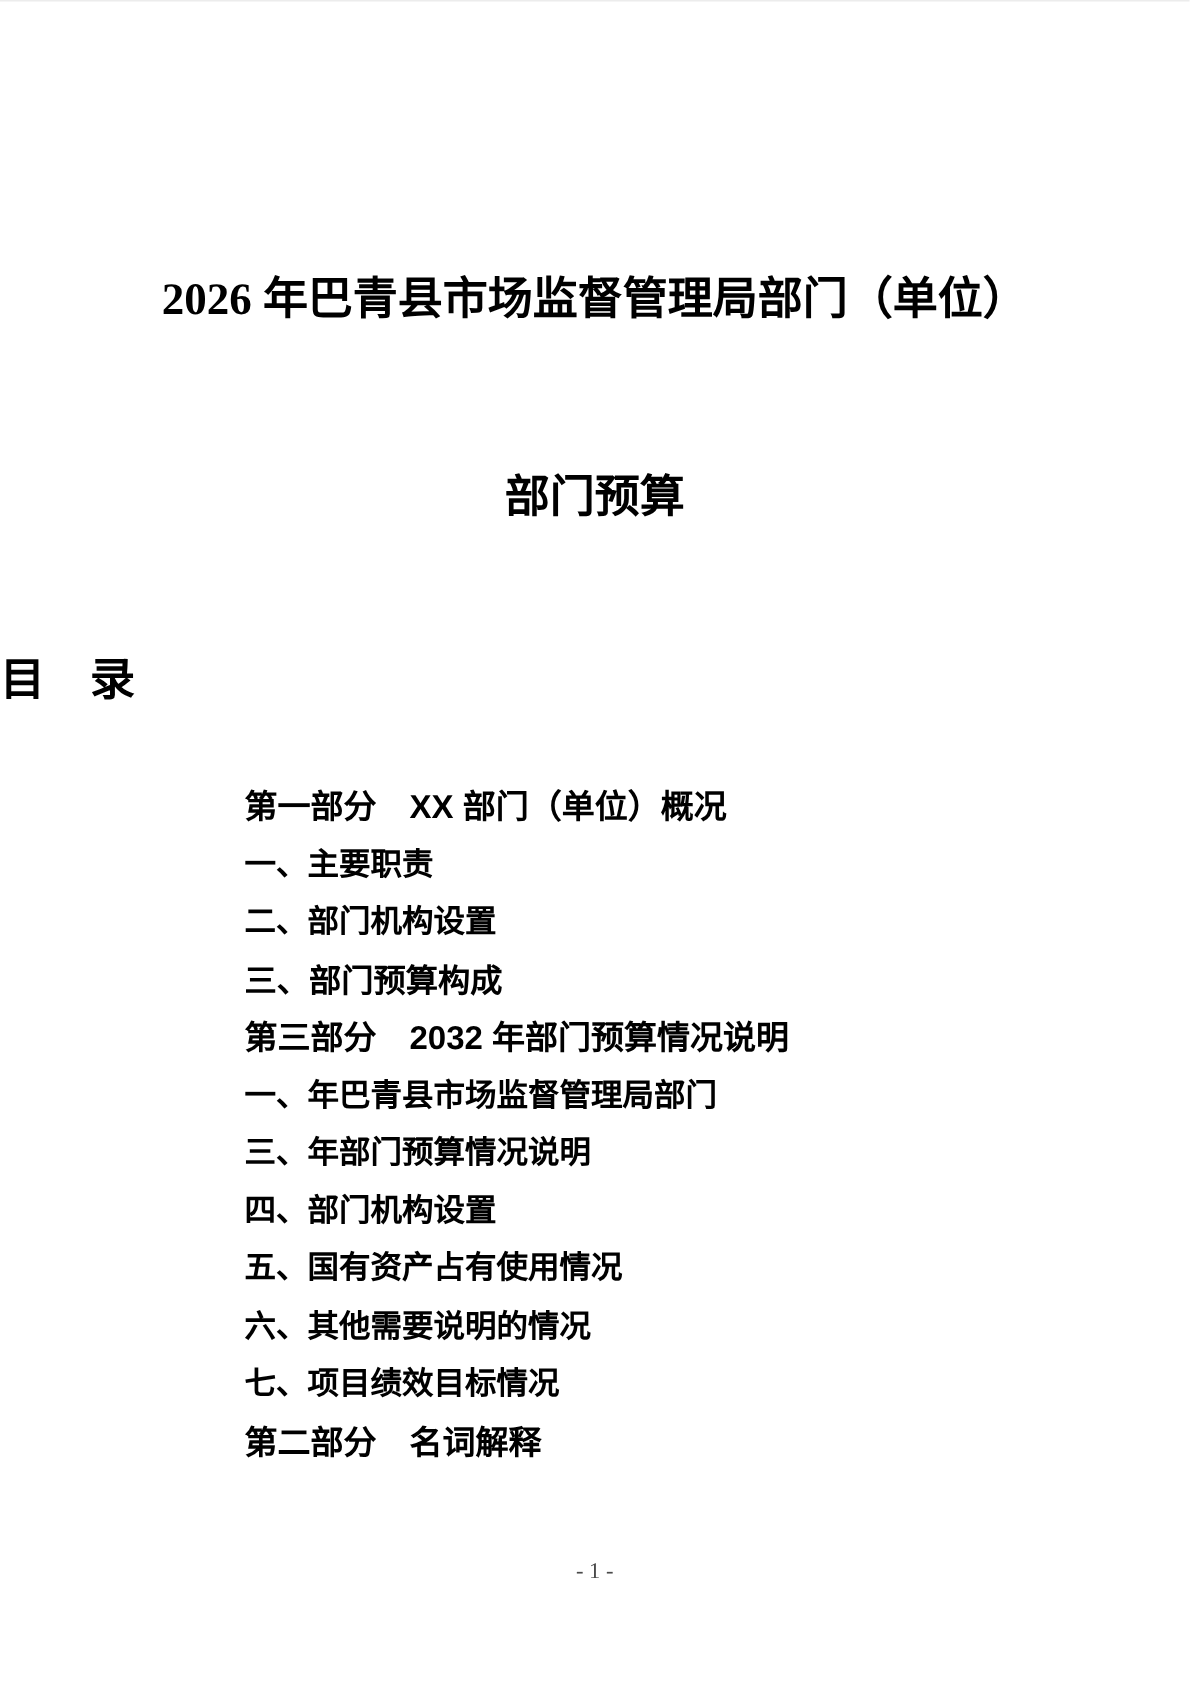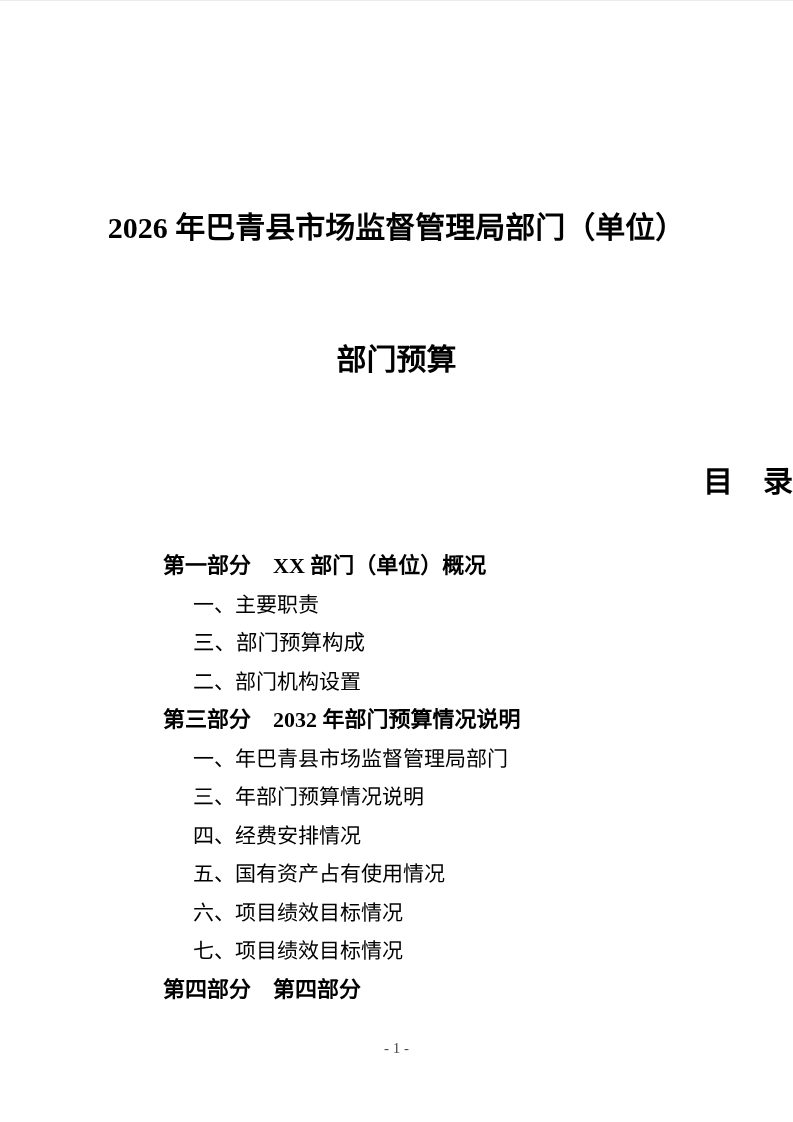--- a/index.html
+++ b/index.html
@@ -10,59 +10,58 @@
   body {
     width: 793px;
     height: 1122px;
     position: relative;
     overflow: hidden;
     color: #000;
     border-top: 1px solid #ececec;
     box-sizing: border-box;
   }
   .title-block {
-    padding-top: 117px;
+    padding-top: 89px;
     text-align: center;
     font-family: "Liberation Serif", "DejaVu Serif", serif;
     font-weight: bold;
     font-size: 30px;
     line-height: 44px;
     color: #000;
     white-space: pre;
   }
   .toc-heading {
     margin-top: 36px;
-    text-align: right;
+    text-align: left;
     font-family: "Liberation Serif", "DejaVu Serif", serif;
     font-weight: bold;
     font-size: 30px;
     line-height: 40px;
     white-space: pre;
     color: #000;
   }
   .toc-list {
     margin-top: 45px;
     padding-left: 163px;
   }
   .toc-entry {
     height: 38.5px;
     line-height: 38.5px;
     white-space: pre;
     color: #000;
   }
   .toc-part {
-    font-family: Liberation Serif, serif;
+    font-family: Liberation Sans, sans-serif;
     font-weight: bold;
     font-size: 22px;
   }
   .toc-item {
     font-family: "Liberation Sans", "DejaVu Sans", sans-serif;
-    font-weight: normal;
+    font-weight: bold;
     font-size: 21px;
-    margin-left: 30px;
   }
   .toc-item.serif {
     font-family: "Liberation Serif", "DejaVu Serif", serif;
     font-size: 21.5px;
   }
   .page-number {
     position: absolute;
     top: 1038px;
     left: 0;
     width: 100%;
@@ -80,25 +79,25 @@
 <div class="title-block">
   <div>2026 年巴青县市场监督管理局部门（单位）</div>
   <div>部门预算</div>
 </div>
 
 <div class="toc-heading">目　录</div>
 
 <div class="toc-list">
   <div class="toc-entry toc-part">第一部分　XX 部门（单位）概况</div>
   <div class="toc-entry toc-item">一、主要职责</div>
+  <div class="toc-entry toc-item">二、部门机构设置</div>
   <div class="toc-entry toc-item serif">三、部门预算构成</div>
-  <div class="toc-entry toc-item">二、部门机构设置</div>
   <div class="toc-entry toc-part">第三部分　2032 年部门预算情况说明</div>
   <div class="toc-entry toc-item">一、年巴青县市场监督管理局部门</div>
   <div class="toc-entry toc-item">三、年部门预算情况说明</div>
-  <div class="toc-entry toc-item">四、经费安排情况</div>
+  <div class="toc-entry toc-item">四、部门机构设置</div>
   <div class="toc-entry toc-item">五、国有资产占有使用情况</div>
-  <div class="toc-entry toc-item">六、项目绩效目标情况</div>
+  <div class="toc-entry toc-item">六、其他需要说明的情况</div>
   <div class="toc-entry toc-item">七、项目绩效目标情况</div>
-  <div class="toc-entry toc-part">第四部分　第四部分</div>
+  <div class="toc-entry toc-part">第二部分　名词解释</div>
 </div>
 
 <div class="page-number">- 1 -</div>
 
 </body></html>

